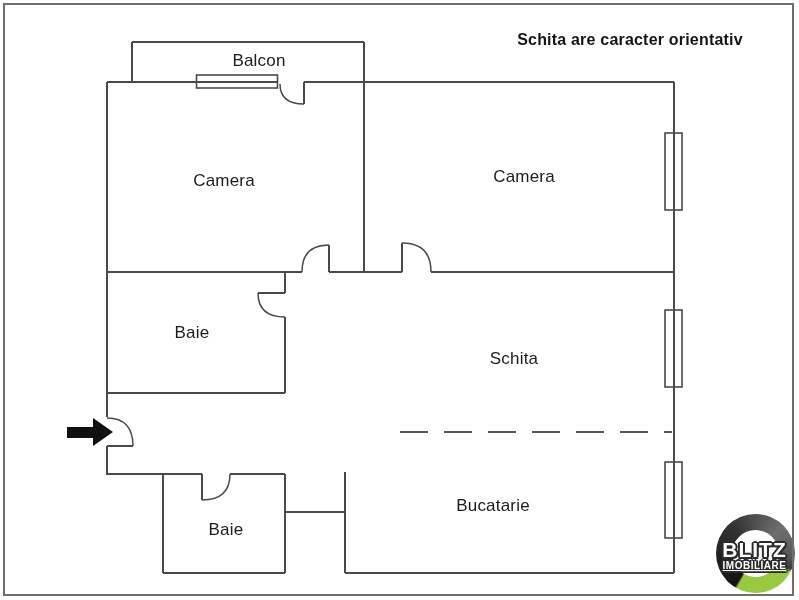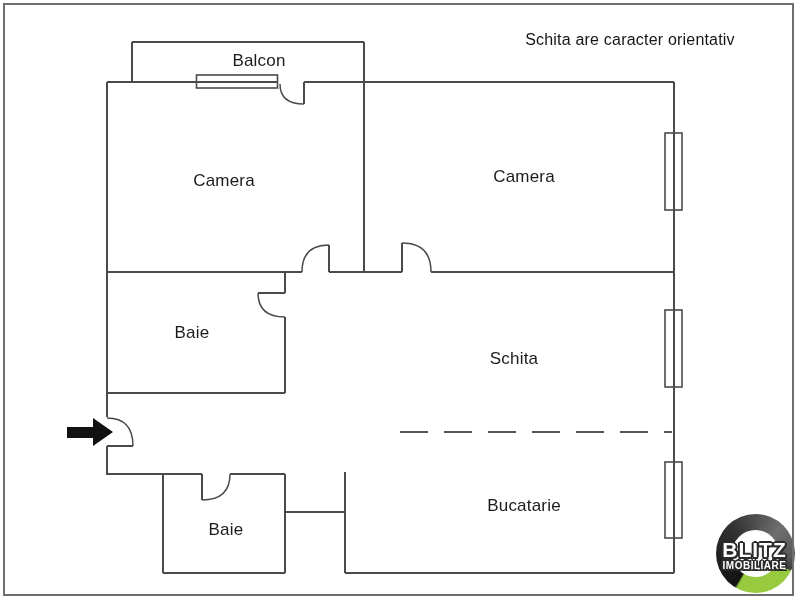--- a/index.html
+++ b/index.html
@@ -11,21 +11,21 @@
     position:absolute;left:3px;top:3px;right:5px;bottom:4px;
     border:2px solid #6e6e6e;pointer-events:none;
   }
   .plan-svg{position:absolute;left:0;top:0;}
   .room-label{
     position:absolute;transform:translate(-50%,-50%);
     font-size:17px;font-weight:400;color:#1c1c1c;white-space:nowrap;letter-spacing:.2px;
   }
   .disclaimer{
     position:absolute;transform:translate(-50%,-50%);
-    font-size:16px;font-weight:400;color:#161616;white-space:nowrap;letter-spacing:.2px;text-align:center;
+    font-size:16px;font-weight:700;color:#161616;white-space:nowrap;letter-spacing:.2px;text-align:center;
   }
   
   .logo{position:absolute;left:716px;top:514px;width:79px;height:79px;}
   .logo-ring{
     position:absolute;inset:0;border-radius:50%;
     background:conic-gradient(from 0deg,
       #4f4f4f 0deg, #6f6f6f 45deg, #585858 95deg, #3c3c3c 114deg,
       #97ca3e 118deg, #97ca3e 208deg,
       #141414 212deg, #1f1f1f 260deg, #333333 320deg, #4f4f4f 360deg);
   }
@@ -33,21 +33,21 @@
     position:absolute;left:16px;top:16px;width:47px;height:47px;border-radius:50%;
     background:#ffffff;
   }
   .logo-text{
     position:absolute;left:0;right:2px;text-align:center;color:#ffffff;font-weight:bold;
     text-shadow:-1.5px -1.5px 0 #2b2b2b, 1.5px -1.5px 0 #2b2b2b,
                 -1.5px 1.5px 0 #2b2b2b, 1.5px 1.5px 0 #2b2b2b,
                  0 2px 0 #2b2b2b, 0 -2px 0 #2b2b2b, 2px 0 0 #2b2b2b, -2px 0 0 #2b2b2b;
   }
   .logo-brand{top:25px;font-size:21px;letter-spacing:1px;line-height:1;}
-  .logo-tagline{top:47px;font-size:10px;letter-spacing:.5px;line-height:1;}
+  .logo-tagline{top:47px;font-size:10px;letter-spacing:.5px;line-height:1;text-decoration:underline;}
 </style>
 </head>
 <body>
 
 <div class="stage">
 
   <svg class="plan-svg" width="799" height="600" viewBox="0 0 799 600">
 
     <g stroke="#4a4a4a" stroke-width="2" fill="none" shape-rendering="crispEdges">
 
@@ -114,21 +114,21 @@
     </g>
 
     <polygon points="67,427 93,427 93,418 113,432 93,446 93,438 67,438" fill="#111111"></polygon>
   </svg>
 
   <div class="room-label" style="left:259px;top:61px">Balcon</div>
   <div class="room-label" style="left:224px;top:181px">Camera</div>
   <div class="room-label" style="left:524px;top:177px">Camera</div>
   <div class="room-label" style="left:192px;top:333px">Baie</div>
   <div class="room-label" style="left:514px;top:359px">Schita</div>
-  <div class="room-label" style="left:524px;top:506px">Bucatarie</div>
+  <div class="room-label" style="left:493px;top:506px">Bucatarie</div>
   <div class="room-label" style="left:226px;top:530px">Baie</div>
 
   <div class="disclaimer" style="left:630px;top:40px">Schita are caracter orientativ</div>
 
   <div class="logo">
     <div class="logo-ring"></div>
     <div class="logo-hole"></div>
     <div class="logo-text logo-brand">BLITZ</div>
     <div class="logo-text logo-tagline">IMOBILIARE</div>
   </div>

